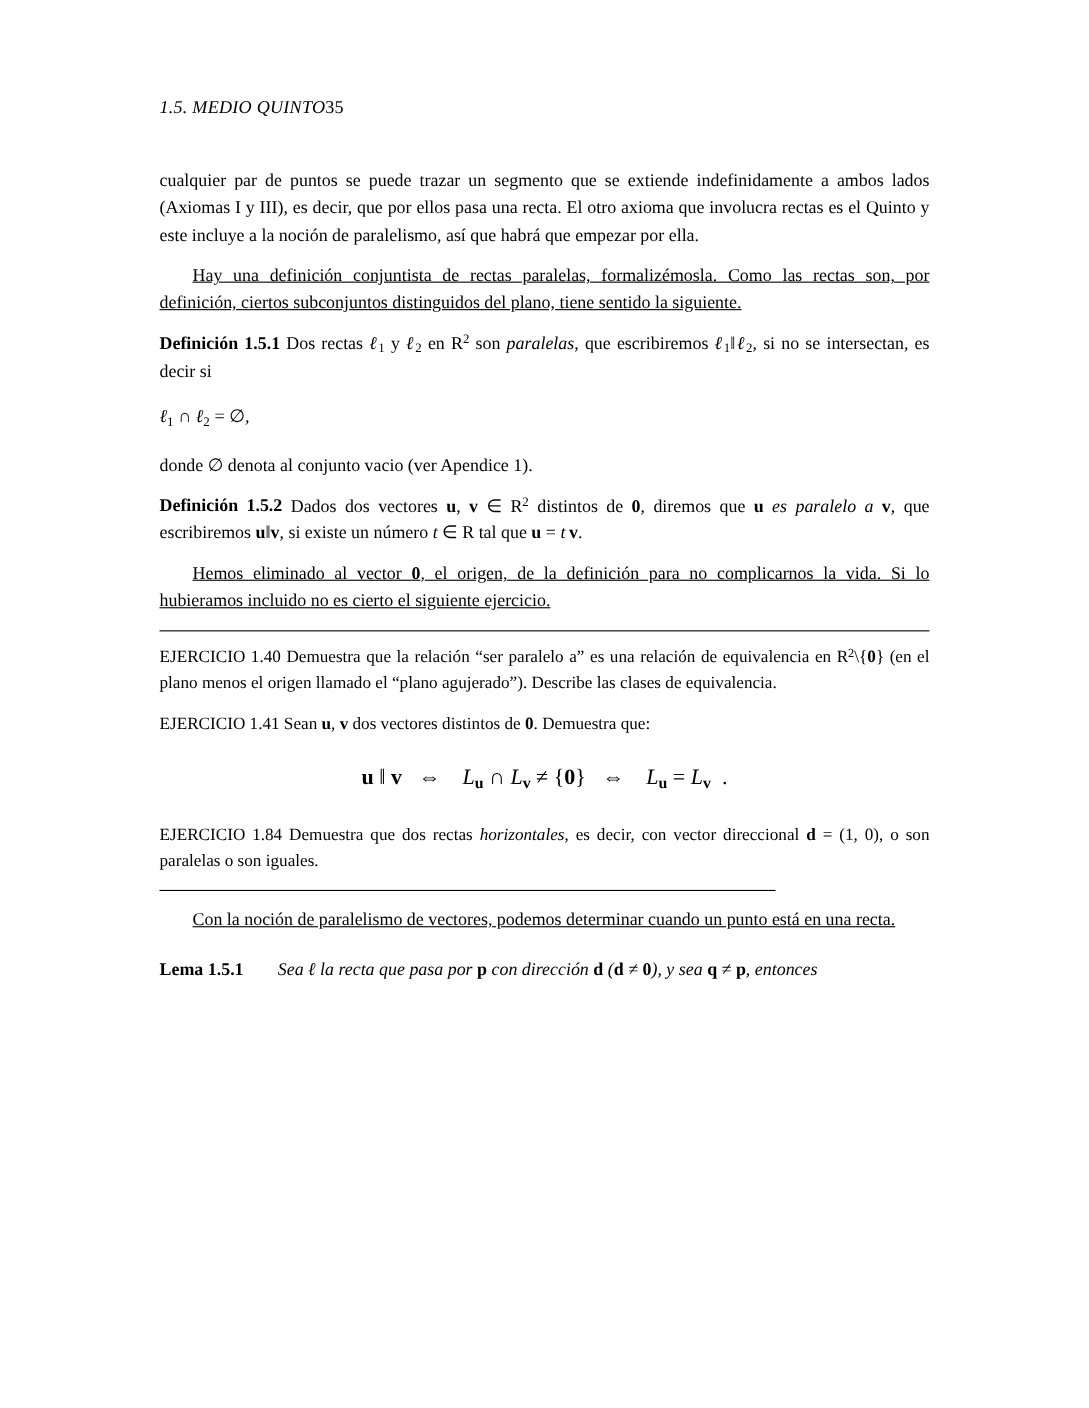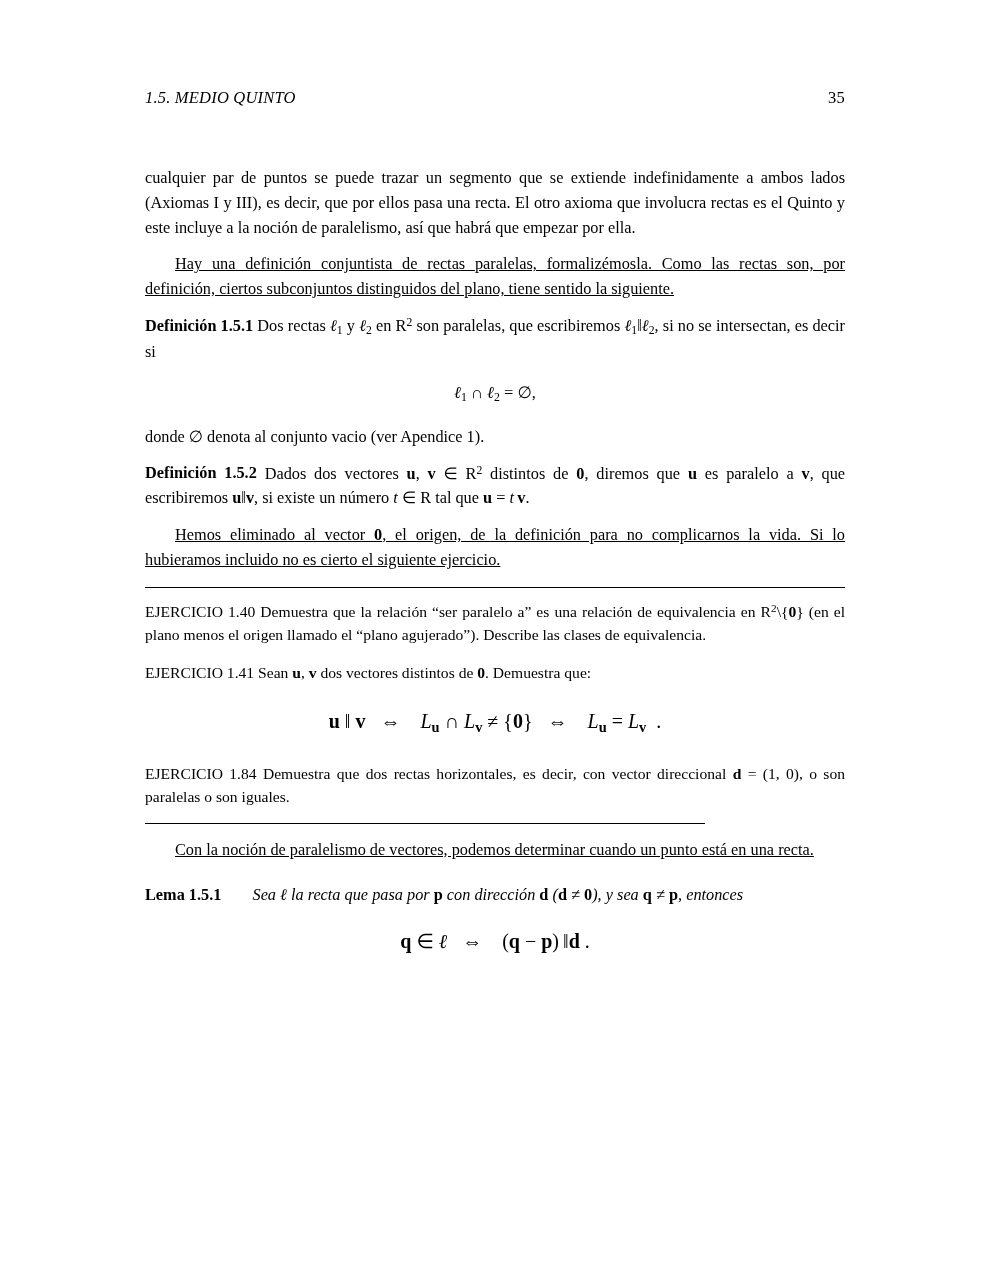--- a/index.html
+++ b/index.html
@@ -22,44 +22,43 @@
     padding: 0;
   }
   .content {
     position: absolute;
     left: 145px;
     top: 88px;
     width: 700px;
   }
   .header {
     display: flex;
-    justify-content: space-between;
     align-items: baseline;
     font-style: italic;
     font-size: 16.5px;
     letter-spacing: 0.2px;
-    margin-bottom: 58px;
+    margin-bottom: 44px;
   }
   .header .hdr-left { font-style: italic; }
   .header .hdr-right { font-style: normal; font-size: 16.5px; }
   p {
     margin: 0 0 0 0;
     font-size: 16.3px;
     line-height: 1.52;
     text-align: justify;
     text-justify: inter-word;
     hyphens: none;
   }
   p.indent { text-indent: 30px; text-decoration: underline; }
   p.spaced { margin-top: 12px; }
   .bold { font-weight: bold; }
-  .ital { }
+  .ital { font-style: italic; }
   .math { font-family: "Liberation Serif", serif; font-style: italic; }
   .display {
-    text-align: center;
+    text-align: left;
     margin: 18px 0 20px 0;
     font-size: 16.5px;
   }
   .display-tall {
     text-align: center;
     margin: 22px 0 24px 0;
     font-size: 20px;
   }
   sub { font-size: 0.72em; vertical-align: -0.25em; }
   sup { font-size: 0.72em; vertical-align: 0.45em; }
@@ -172,19 +171,15 @@
 
     <div class="lema">
       <span class="lema-title">Lema 1.5.1</span>
       <span class="lema-body">
         Sea <span class="math">ℓ</span> la recta que pasa por <span class="vecb ital">p</span> con dirección
         <span class="vecb ital">d</span> (<span class="vecb ital">d</span> ≠ <span class="vecb ital">0</span>), y sea
         <span class="vecb ital">q</span> ≠ <span class="vecb ital">p</span>, entonces
       </span>
     </div>
 
-    <div class="display-tall">
-      <span class="vecb">q</span> ∈ <span class="math">ℓ</span>&nbsp;&nbsp;&nbsp;⇔&nbsp;&nbsp;&nbsp;
-      (<span class="vecb">q</span> − <span class="vecb">p</span>) ‖<span class="vecb">d</span> .
-    </div>
 
   </div>
 </div>
 
 </body></html>

